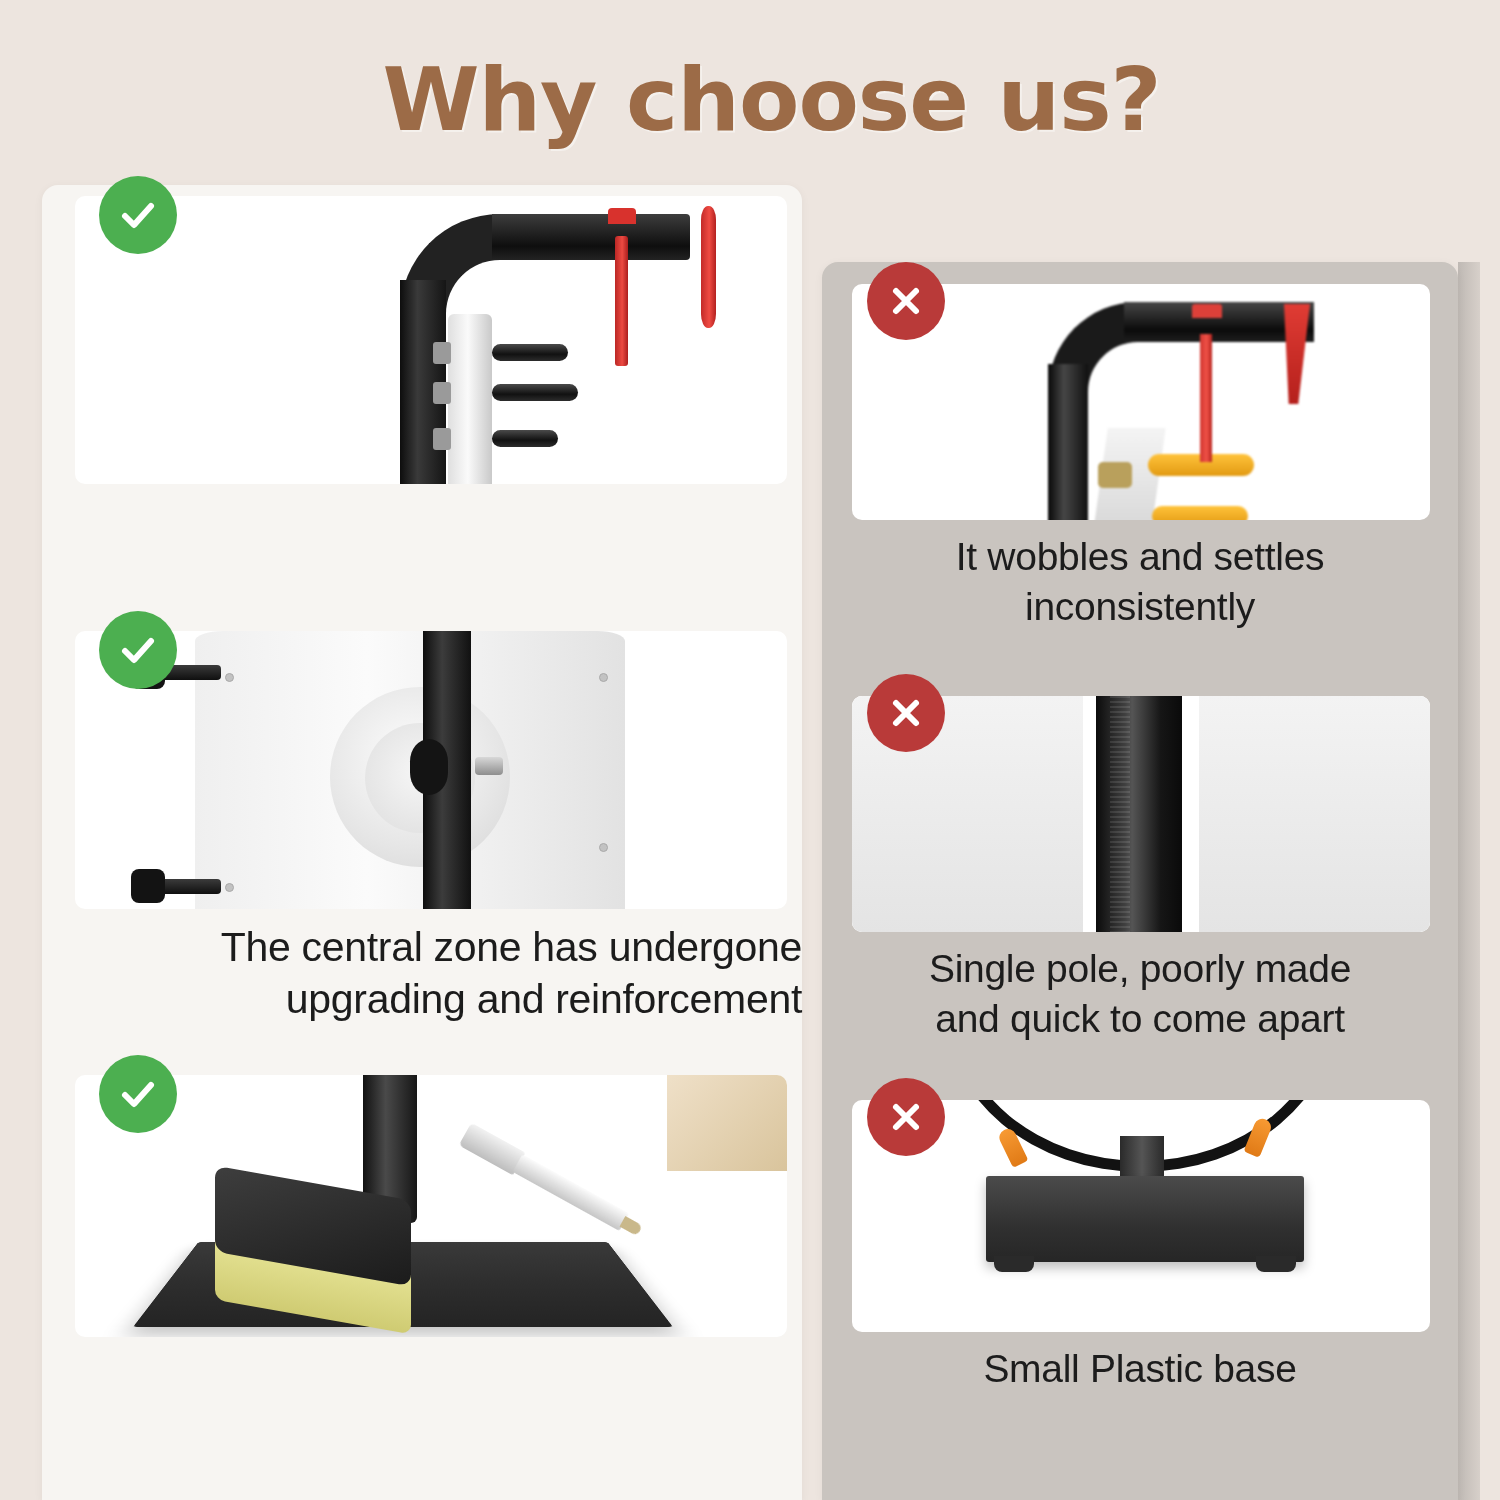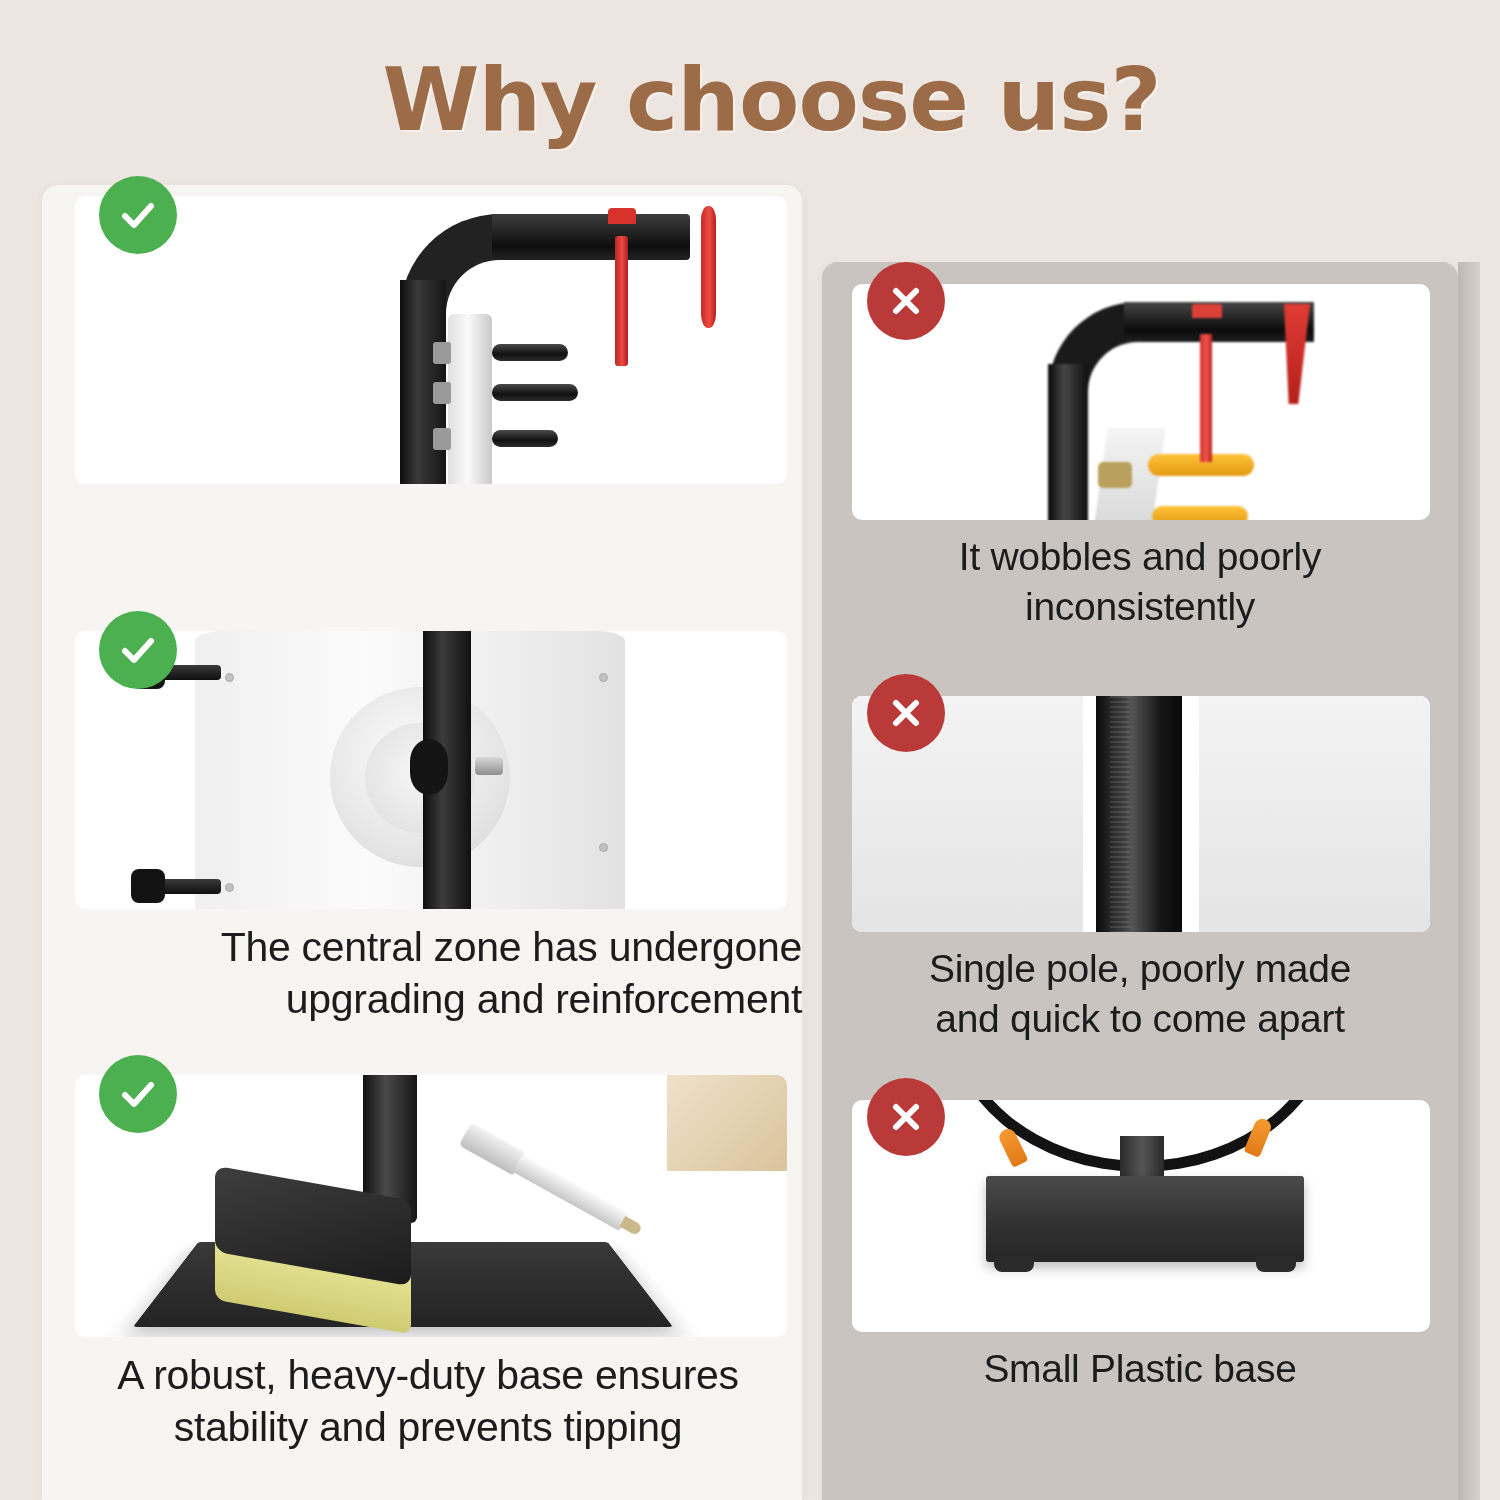--- a/index.html
+++ b/index.html
@@ -449,22 +449,20 @@
             <div class="barrel"></div>
             <div class="tip"></div>
         </div>
       </div>
     </div>
     <div class="badge ok">
       <svg viewBox="0 0 48 48" aria-hidden="true">
         <path d="M11 25 L20 34 L37 15" fill="none" stroke="#ffffff" stroke-width="6" stroke-linecap="round" stroke-linejoin="round"></path>
       </svg>
     </div>
-    <div class="cap cap-pro">A robust, heavy-duty base ensures
-stability and prevents tipping</div>
   </div>
 </div>
 
 <div class="col-con-shade"></div>
 <div class="col col-con">
 
   <div class="block c1" id="con-block-1">
     <div class="imgcard">
       <div class="scene s4">
         <div class="s4-elbow"></div>
@@ -477,21 +475,21 @@
         <div class="s4-nub"></div>
         <div class="s4-stem"></div>
         <div class="s4-flag"></div>
       </div>
     </div>
     <div class="badge no">
       <svg viewBox="0 0 48 48" aria-hidden="true">
         <path d="M14 14 L34 34 M34 14 L14 34" fill="none" stroke="#ffffff" stroke-width="6" stroke-linecap="round"></path>
       </svg>
     </div>
-    <div class="cap cap-con">It wobbles and poorly
+    <div class="cap cap-con">It wobbles and settles
 inconsistently</div>
   </div>
 
   <div class="block c3" id="con-block-3">
     <div class="imgcard">
       <div class="scene">
         <div class="s6-wheel"></div>
         <div class="s6-peg" style="left:152px;top:28px;transform:rotate(-26deg)"></div>
         <div class="s6-peg" style="left:280px;top:48px"></div>
         <div class="s6-peg" style="left:398px;top:18px;transform:rotate(22deg)"></div>

